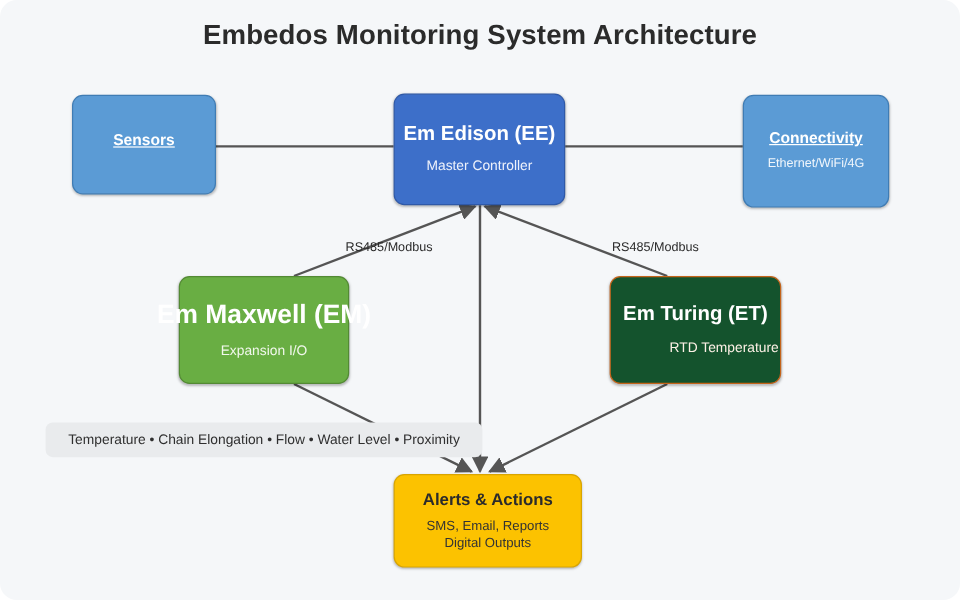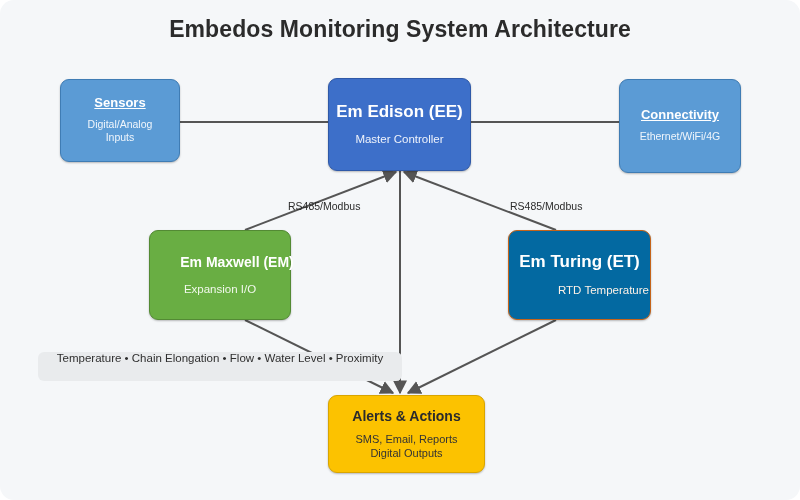--- a/index.html
+++ b/index.html
@@ -90,29 +90,29 @@
   .node-side .node-title { font-size: 13px; color: #ffffff; margin-bottom: 7px; text-decoration: underline; }
   .node-side .node-sub   { font-size: 10.5px; color: #f0f6fc; }
 
   
   #node-maxwell {
     left: 149px; top: 230px; width: 142px; height: 90px;
     background: #69ae43;
     border: 1.5px solid #538a34;
   }
   #node-maxwell .node-title {
-    font-size: 14px; color: #ffffff; margin-bottom: 12px;
-    position: relative; left: 17px;
+    font-size: 22px; color: #ffffff; margin-bottom: 12px;
+    position: relative; left: 0;
   }
   #node-maxwell .node-sub { font-size: 11.5px; color: #f1f8ec; }
 
   
   #node-turing {
     left: 508px; top: 230px; width: 143px; height: 90px;
-    background: #0369a1;
+    background: #14532d;
     border: 1.5px solid #c5641a;
   }
   #node-turing .node-title { font-size: 17px; color: #ffffff; margin-bottom: 12px; }
   #node-turing .node-sub   { font-size: 11.5px; color: #fdf1e6; margin-left: 48px; }
 
   
   #node-alerts {
     left: 328px; top: 395px; width: 157px; height: 78px;
     background: #fcc200;
     border: 1.5px solid #d9a500;
@@ -123,21 +123,21 @@
   
   #sensor-list {
     position: absolute;
     left: 38px;
     top: 352px;
     width: 364px;
     height: 29px;
     background: #e9ebed;
     border-radius: 6px;
     display: flex;
-    align-items: flex-start;
+    align-items: center;
     justify-content: center;
     font-size: 11.5px;
     color: #2f2f2f;
     white-space: nowrap;
   }
 
   
   .edge-label {
     position: absolute;
     font-size: 10.5px;
@@ -174,22 +174,20 @@
     <line x1="245" y1="320" x2="393" y2="393" stroke="#555555" stroke-width="2" marker-end="url(#arrow)"></line>
 
     <line x1="556" y1="320" x2="408" y2="393" stroke="#555555" stroke-width="2" marker-end="url(#arrow)"></line>
   </svg>
 
   <div class="edge-label" id="label-bus-left">RS485/Modbus</div>
   <div class="edge-label" id="label-bus-right">RS485/Modbus</div>
 
   <div class="node node-side" id="node-sensors">
     <div class="node-title">Sensors</div>
-    <div class="node-sub">Digital/Analog
-Inputs</div>
   </div>
 
   <div class="node" id="node-edison">
     <div class="node-title">Em Edison (EE)</div>
     <div class="node-sub">Master Controller</div>
   </div>
 
   <div class="node node-side" id="node-connectivity">
     <div class="node-title">Connectivity</div>
     <div class="node-sub">Ethernet/WiFi/4G</div>

